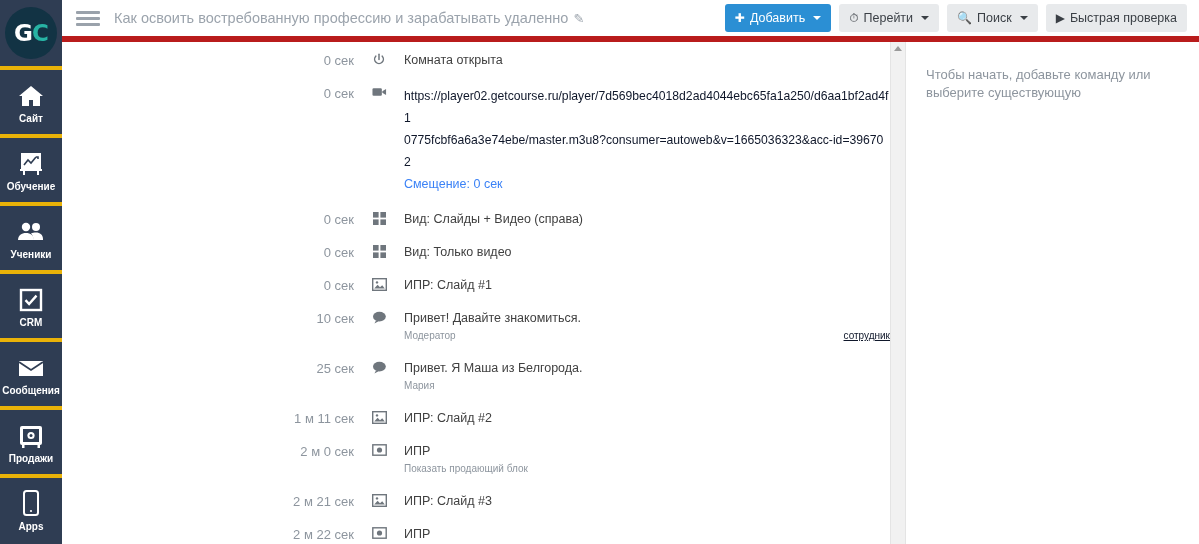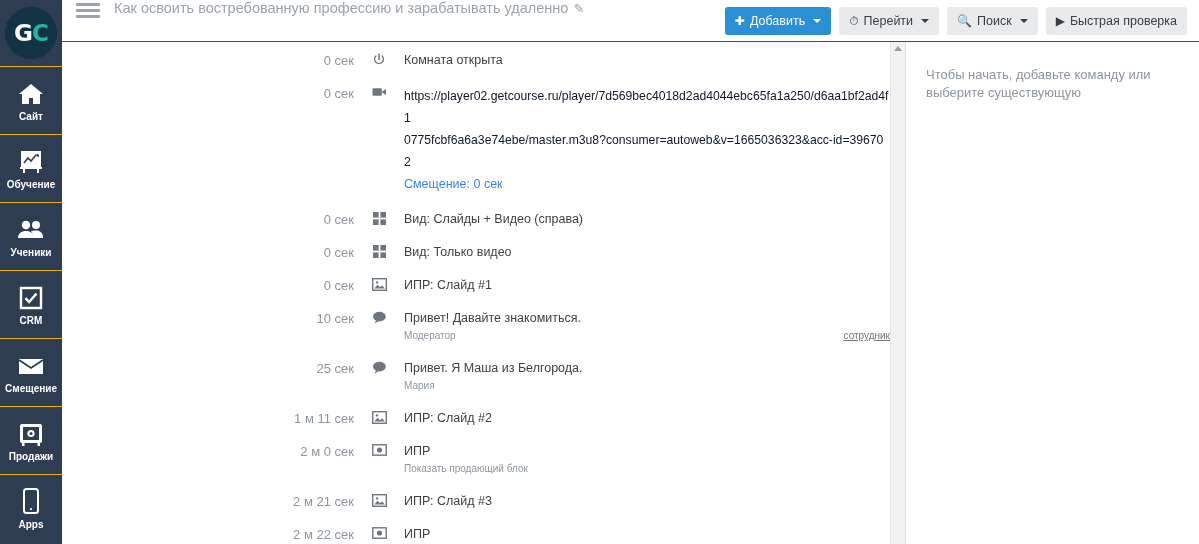--- a/index.html
+++ b/index.html
@@ -35,38 +35,38 @@
     font-family: "DejaVu Sans", sans-serif;
   }
   .logo .g { color: #ffffff; }
   .logo .c { color: #27b3a4; }
 
   .nav-item {
     height: 68px; flex: 0 0 68px;
     display: flex; flex-direction: column;
     align-items: center; justify-content: center;
     color: #ffffff; cursor: pointer;
-    border-top: 1px solid #eab308;
+    border-top: 4px solid #eab308;
     gap: 2px;
   }
   .nav-item .ico { height: 30px; display: flex; align-items: center; justify-content: center; }
   .nav-item .ico svg { display: block; }
   .nav-label {
     font-size: 10px; font-weight: bold; color: #ffffff;
     line-height: 11px; text-align: center; white-space: nowrap;
   }
 
   
   .content { flex: 1 1 auto; display: flex; flex-direction: column; min-width: 0; }
 
   
   .header {
     height: 42px; flex: 0 0 42px;
-    display: flex; 
-    border-bottom: 1px solid #b91c1c;
+    display: flex; align-items: center;
+    border-bottom: 6px solid #b91c1c;
     background: #ffffff;
     padding: 0 12px 0 10px;
   }
   .hamburger { width: 24px; margin: 0 14px 0 4px; cursor: pointer; }
   .hamburger span {
     display: block; height: 3px; background: #9aa2ab;
     border-radius: 1px; margin: 3px 0;
   }
   .doc-title {
     flex: 1 1 auto; min-width: 0;
@@ -122,21 +122,21 @@
     display: flex; justify-content: center; padding-top: 1px;
   }
   .row .main { flex: 1 1 auto; min-width: 0; }
   .row .main .title-line { font-size: 12.5px; color: #404040; line-height: 17px; }
   .row .main .sub {
     font-size: 10px; color: #8d959e; line-height: 17px; margin-top: 0;
     display: flex;
     justify-content: space-between;
   }
   .row .main .sub .who { width: 188px; flex: 0 0 188px; }
-  .row .main .sub .tag { color: #737373; text-decoration: underline; }
+  .row .main .sub .tag { color: #0f172a; text-decoration: underline; }
   .row .main .urlline { font-size: 12.2px; color: #0f172a; line-height: 22px; word-break: break-all; }
   .row .main .offset { font-size: 12.5px; color: #3b82f6; line-height: 22px; }
   .ico-gray { color: #6f767d; display: block; }
 </style>
 </head>
 <body>
 
 <div class="app">
 
   <div class="sidebar">
@@ -192,21 +192,21 @@
       <span class="nav-label">CRM</span>
     </div>
 
     <div class="nav-item">
       <span class="ico">
         <svg width="30" height="22" viewBox="0 0 30 22">
             <rect x="3" y="4" width="24" height="15" fill="#fff"></rect>
             <path d="M3 5l12 8 12-8" stroke="#2f3d53" stroke-width="1.8" fill="none"></path>
           </svg>
       </span>
-      <span class="nav-label">Смещение</span>
+      <span class="nav-label">Сообщения</span>
     </div>
 
     <div class="nav-item">
       <span class="ico">
         <svg width="28" height="26" viewBox="0 0 28 26">
             <rect x="3" y="3" width="22" height="19" rx="2" fill="#fff"></rect>
             <rect x="6" y="6" width="16" height="13" fill="#2f3d53"></rect>
             <circle cx="14" cy="12.5" r="3.6" fill="#fff"></circle>
             <circle cx="14" cy="12.5" r="1.5" fill="#2f3d53"></circle>
             <rect x="5" y="22" width="2.5" height="3" fill="#fff"></rect>

